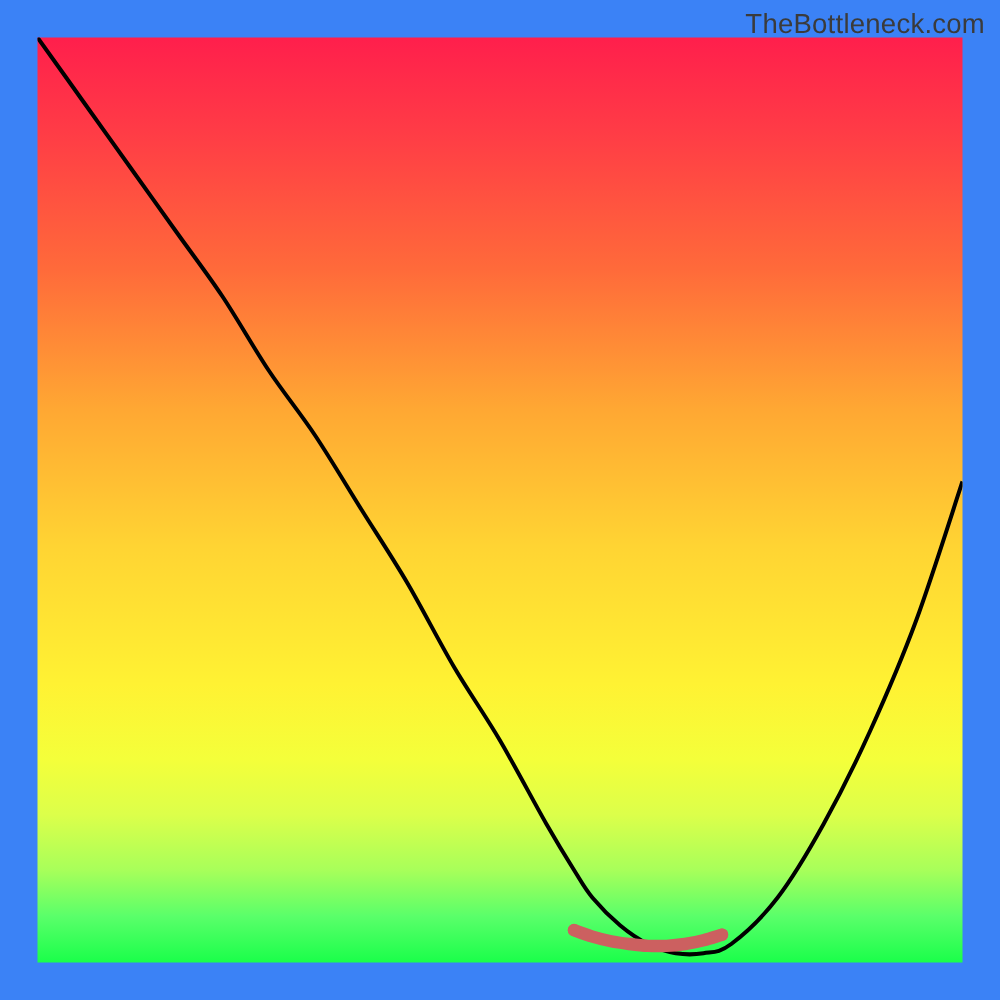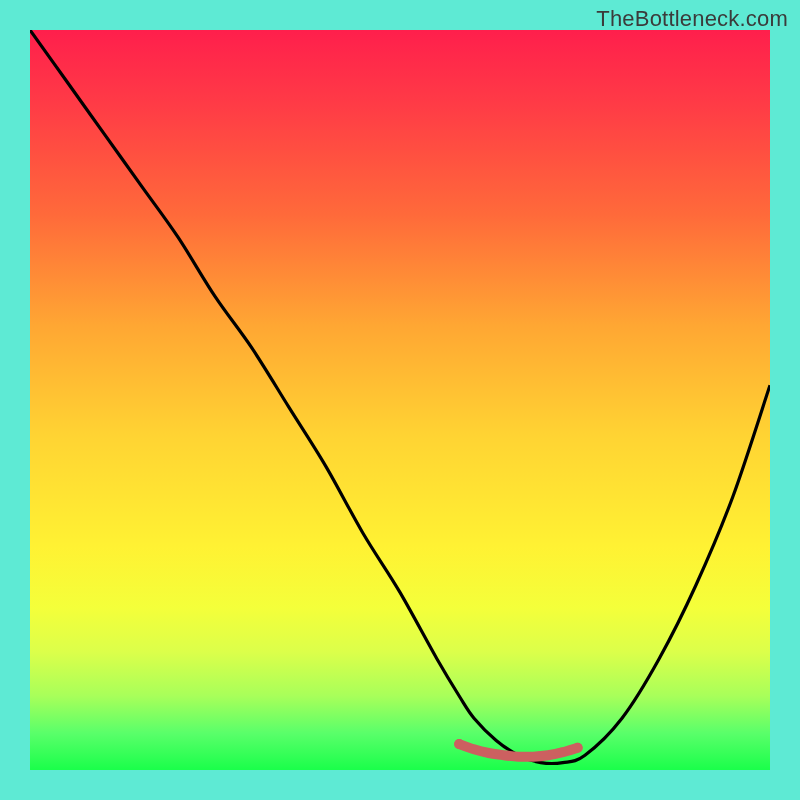--- a/index.html
+++ b/index.html
@@ -9,21 +9,21 @@
     height: 800px;
     background: #000;
     overflow: hidden;
   }
   .frame {
     position: absolute;
     left: 0;
     top: 0;
     width: 800px;
     height: 800px;
-    background: #5eead4;
+    background: #3b82f6;
   }
   .plot-area {
     position: absolute;
     left: 30px;
     top: 30px;
     width: 740px;
     height: 740px;
     background: linear-gradient(to bottom,
       #ff1f4c 0%,
       #ff3b46 10%,

